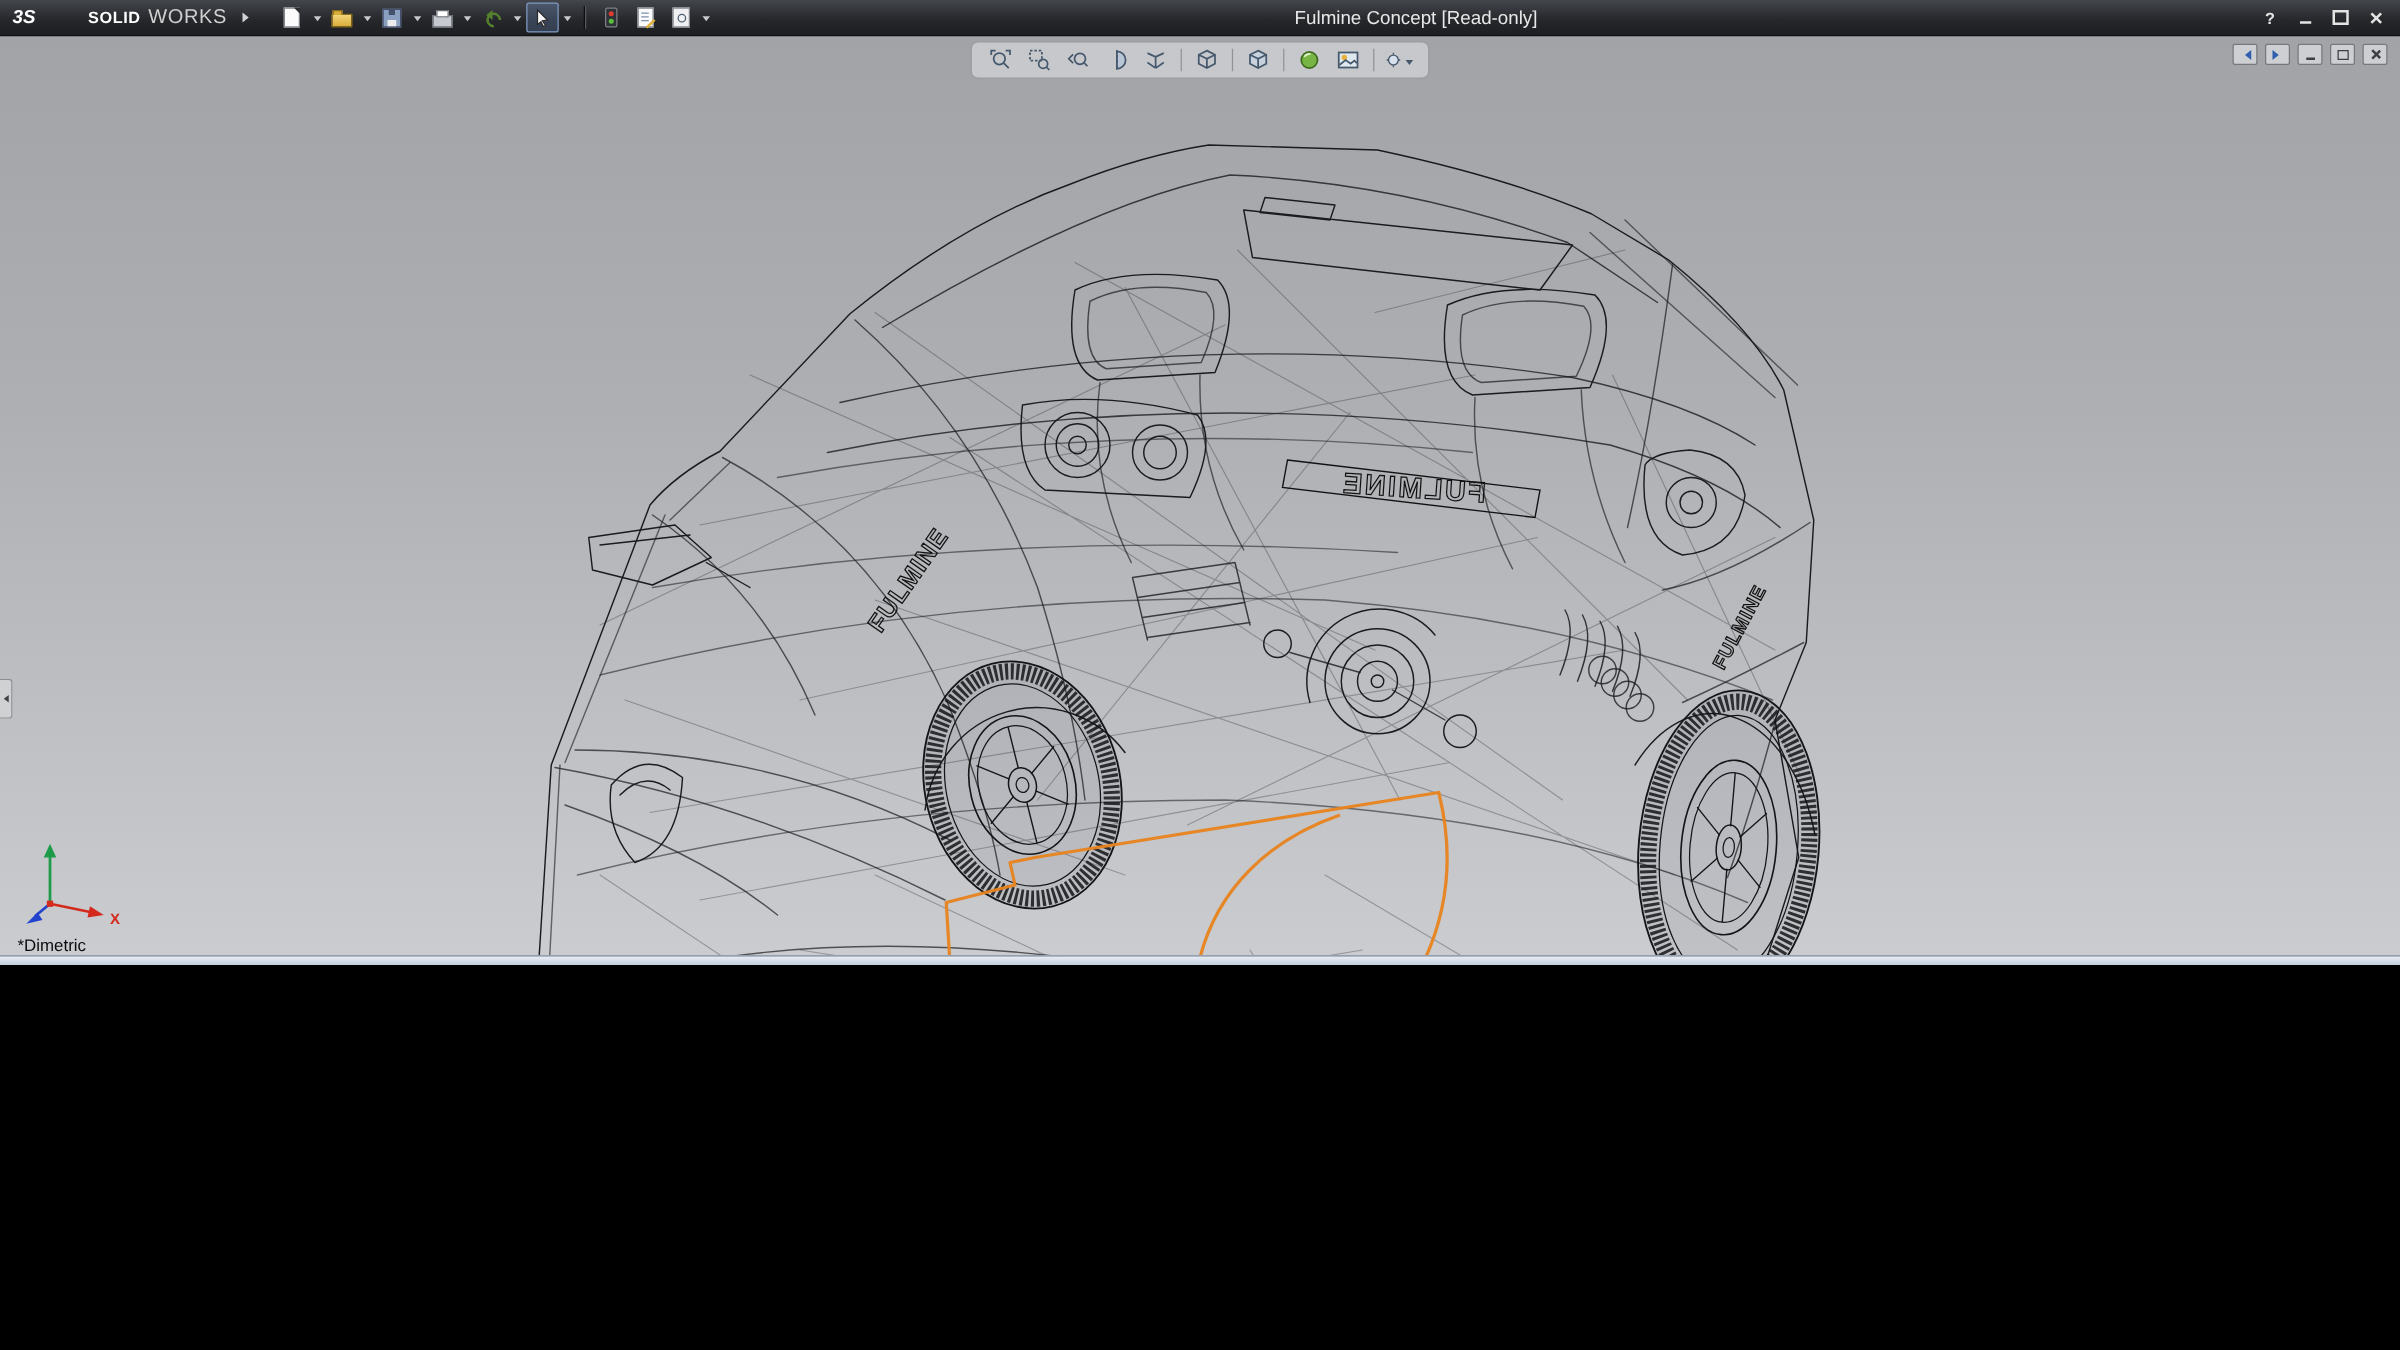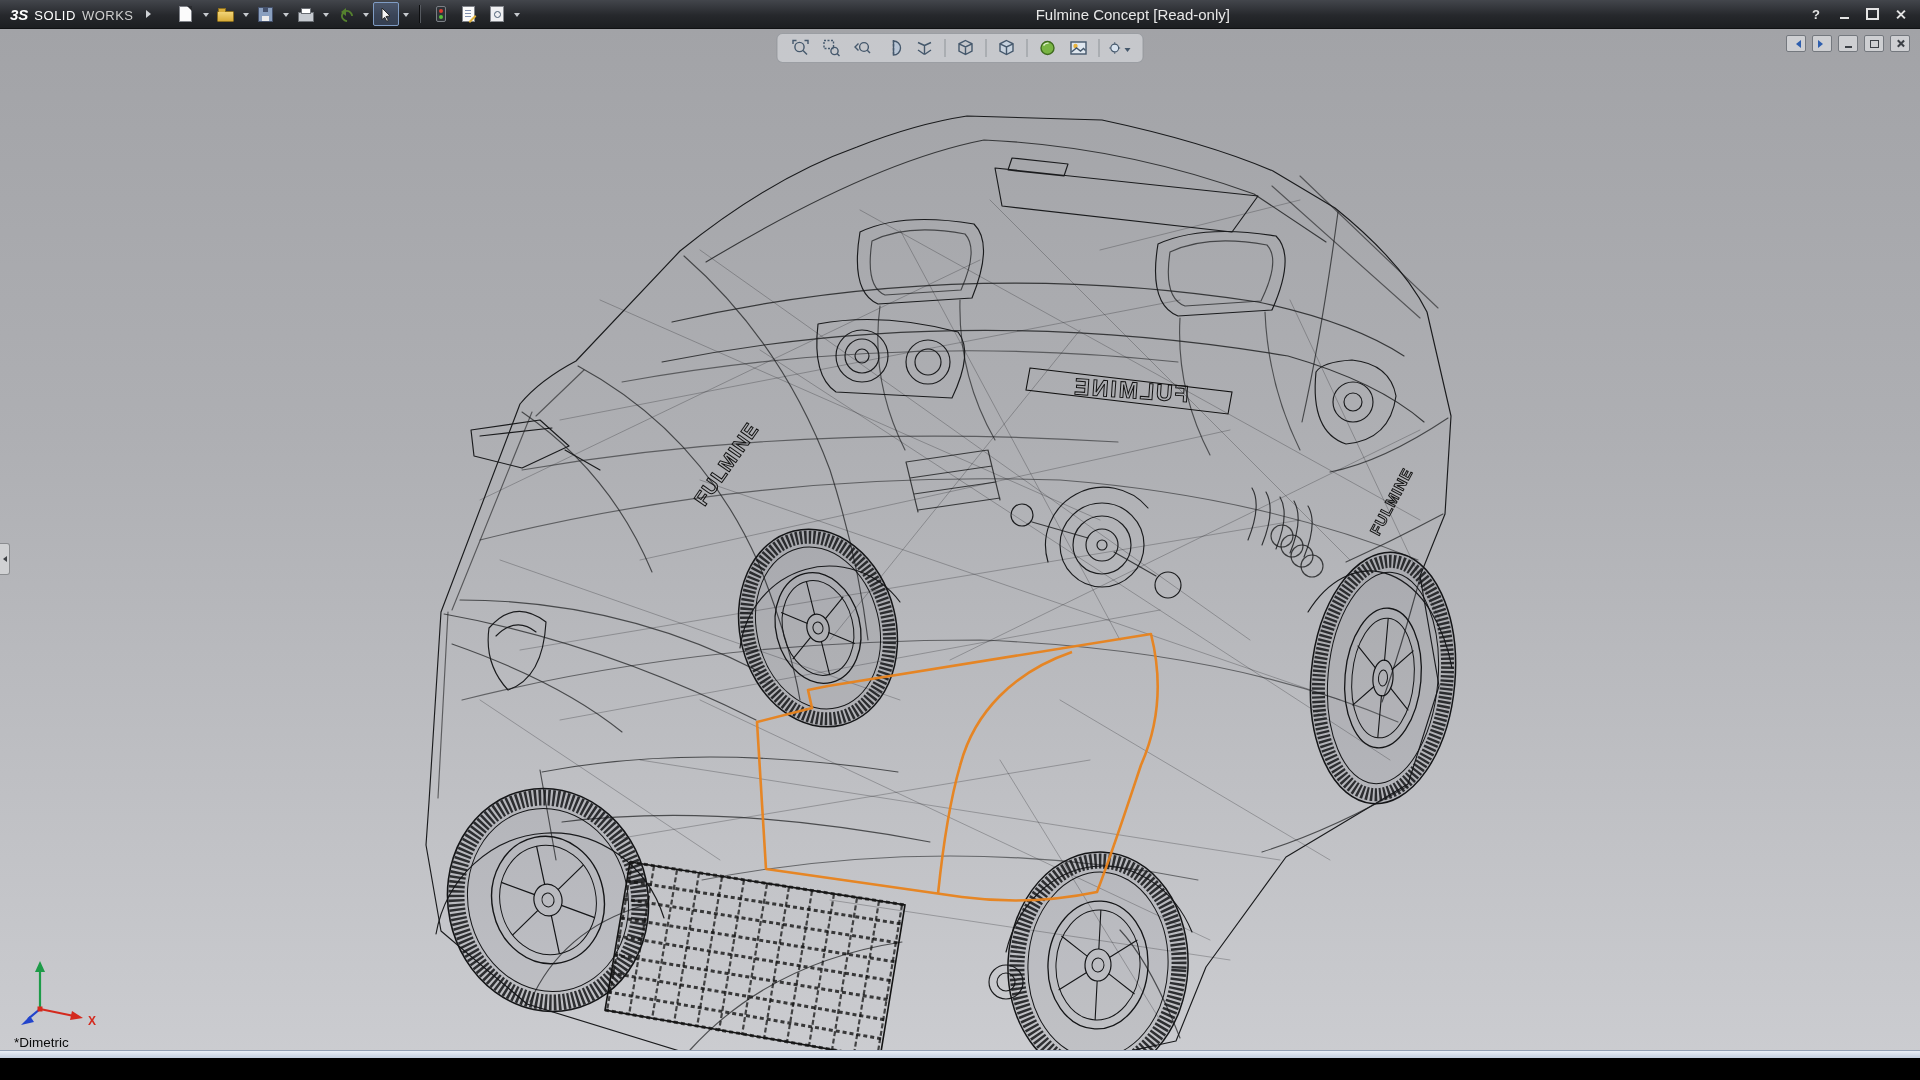--- a/index.html
+++ b/index.html
@@ -1,27 +1,27 @@
 <!DOCTYPE html>
 <html><head>
 <meta charset="utf-8">
 <style>
   html,body{margin:0;padding:0;background:#000;}
-  .app{position:relative;width:1920px;height:1058px;overflow:hidden;
+  .app{position:relative;width:1920px;height:772px;overflow:hidden;
        font-family:"Liberation Sans",sans-serif;user-select:none;}
 
   
   .titlebar{position:absolute;top:0;left:0;right:0;height:28px;
     background:linear-gradient(#43464c,#26282c 55%,#1c1e21);
     display:flex;align-items:center;color:#e4e4e4;z-index:10;
     border-bottom:1px solid #101113;}
   .brand{display:flex;align-items:baseline;margin-left:10px;gap:6px;}
   .brand .mark{font-style:italic;font-weight:bold;font-size:15px;color:#fff;}
-  .brand .solid{font-weight:normal;font-size:13px;letter-spacing:.5px;color:#fff;}
-  .brand .works{font-weight:normal;font-size:13px;letter-spacing:.5px;color:#cfcfcf;}
+  .brand .solid{font-weight:bold;font-size:13px;letter-spacing:.5px;color:#fff;margin-left:36px;}
+  .brand .works{font-weight:normal;font-size:16px;letter-spacing:.5px;color:#cfcfcf;}
   .tb-exp{width:0;height:0;margin-left:12px;border-top:4px solid transparent;
     border-bottom:4px solid transparent;border-left:5px solid #cfd2d6;}
 
   .main-toolbar{display:flex;align-items:center;margin-left:22px;gap:2px;}
   .tbtn{width:24px;height:22px;display:flex;align-items:center;justify-content:center;
     border:1px solid transparent;border-radius:2px;}
   .tbtn.active{background:rgba(110,145,200,.28);border:1px solid #7f9cc4;}
   .drop{width:10px;height:22px;display:flex;align-items:center;justify-content:center;}
   .drop::after{content:"";border:3px solid transparent;border-top:4px solid #c6c9ce;margin-top:4px;}
   .tsep{width:1px;height:18px;background:#0d0e10;box-shadow:1px 0 0 #565a60;margin:0 6px;}

